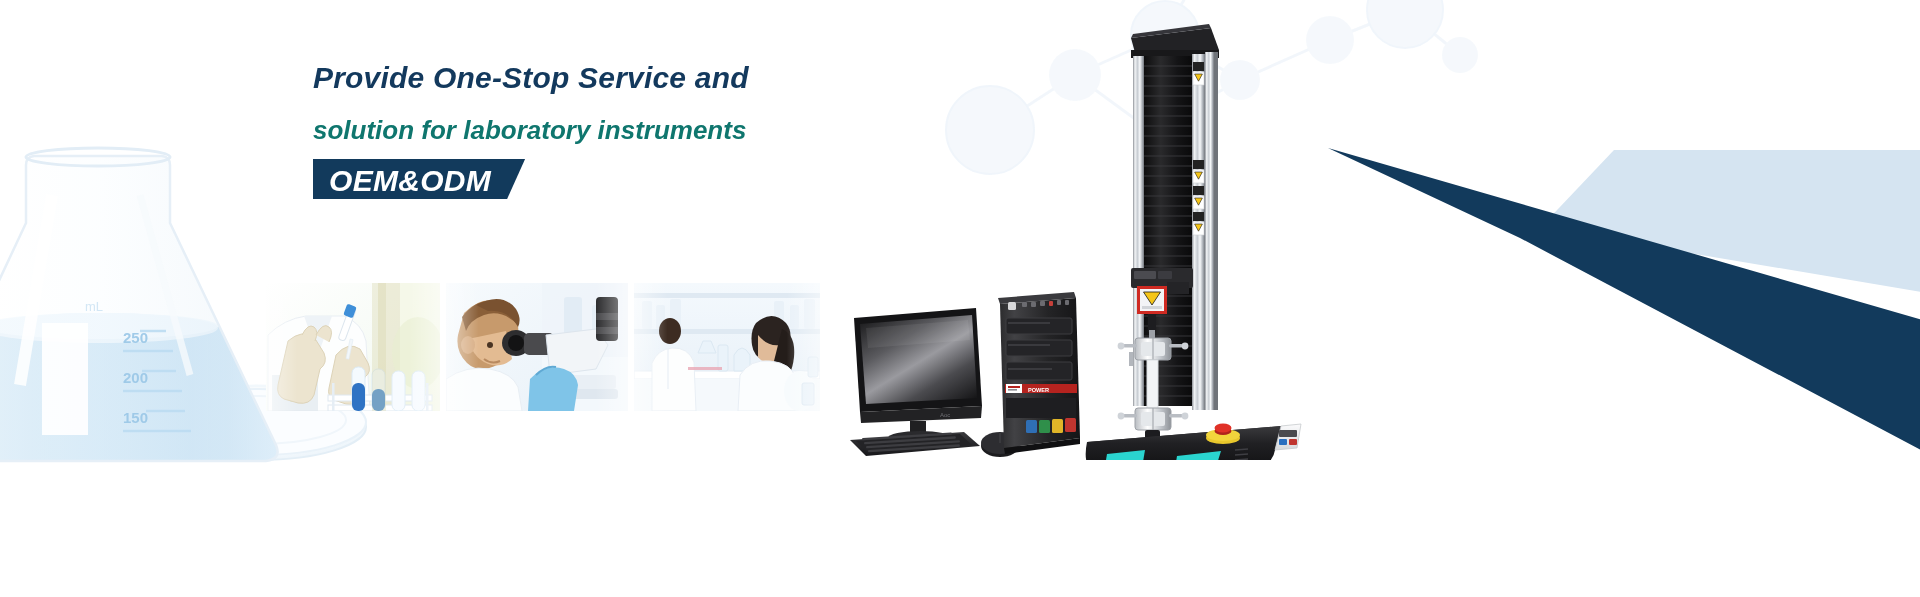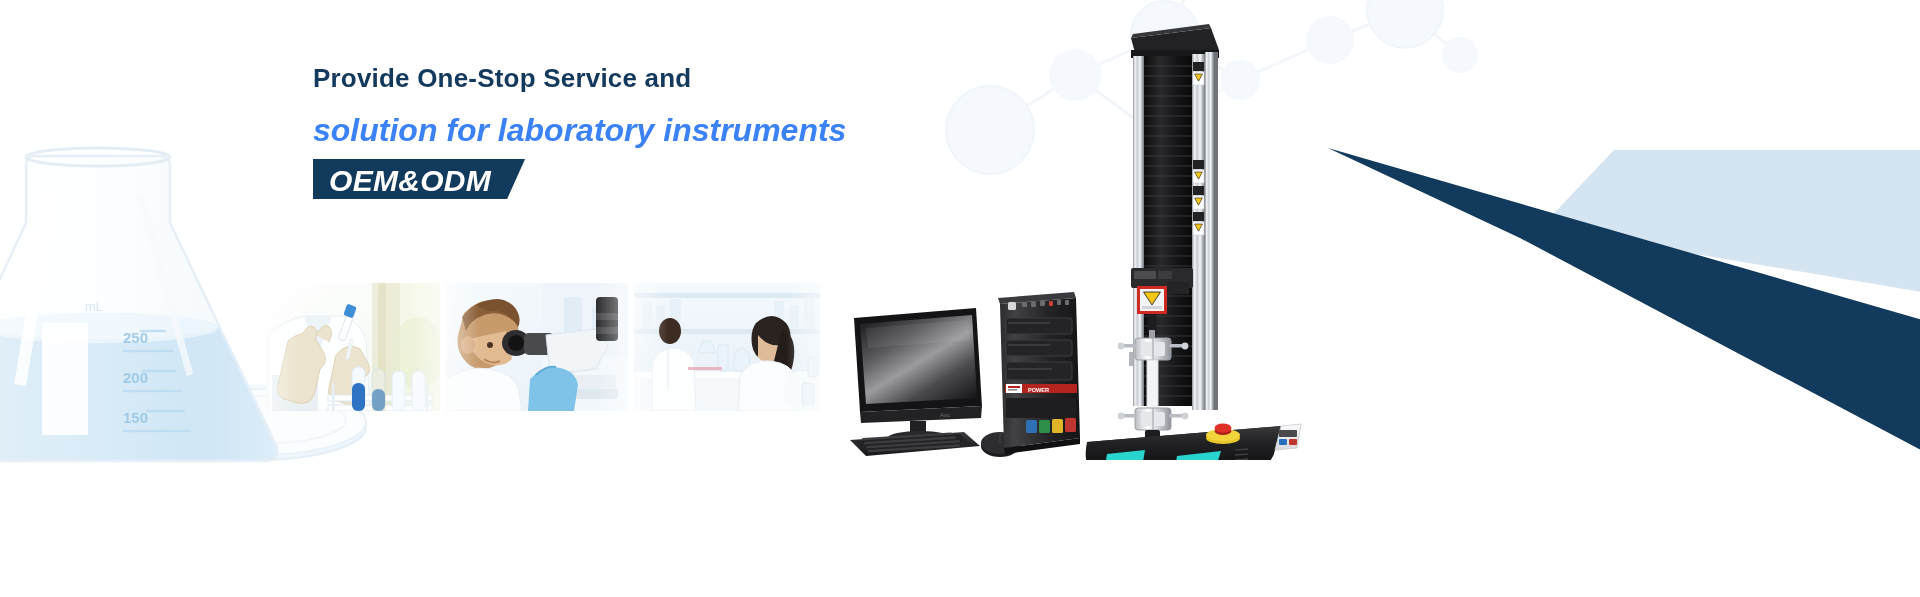--- a/index.html
+++ b/index.html
@@ -19,31 +19,31 @@
 
   
   .molecules { position:absolute; left:900px; top:-20px; width:620px; height:260px; opacity:.55; pointer-events:none; }
 
   
   .flask-wrap { position:absolute; left:-10px; top:95px; width:420px; height:400px; }
 
   
   .text-block { position:absolute; left:313px; top:58px; width:700px; }
   .headline-1 {
-    font-weight:bold;
-    font-size:26px; line-height:40px;
+    font-style:italic; font-weight:bold;
+    font-size:30px; line-height:40px;
     letter-spacing:.2px;
     color:#13395d;
     white-space:nowrap;
   }
   .headline-2 {
     font-style:italic; font-weight:bold;
-    font-size:32px; line-height:38px;
+    font-size:26px; line-height:38px;
     margin-top:13px;
-    color:#3b82f6;
+    color:#0f766e;
     white-space:nowrap;
   }
   .badge-row { margin-top:10px; position:relative; height:44px; }
   .badge {
     position:relative;
     display:inline-block;
     height:40px;
     padding:0 34px 0 16px;
     background:#123a5c;
     color:#ffffff;

